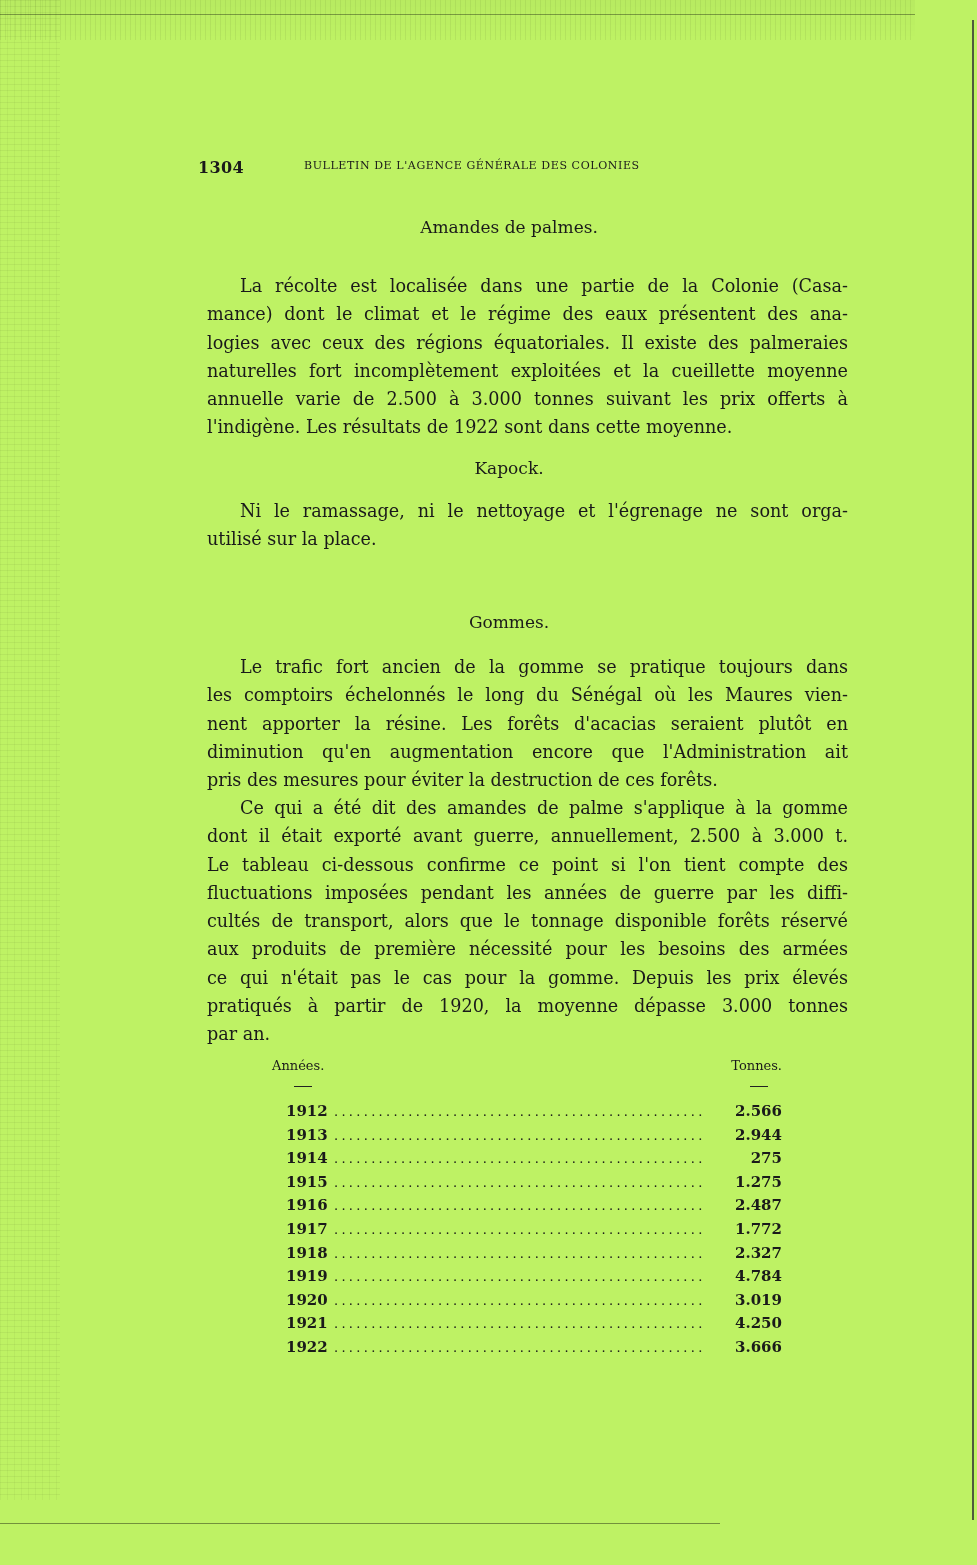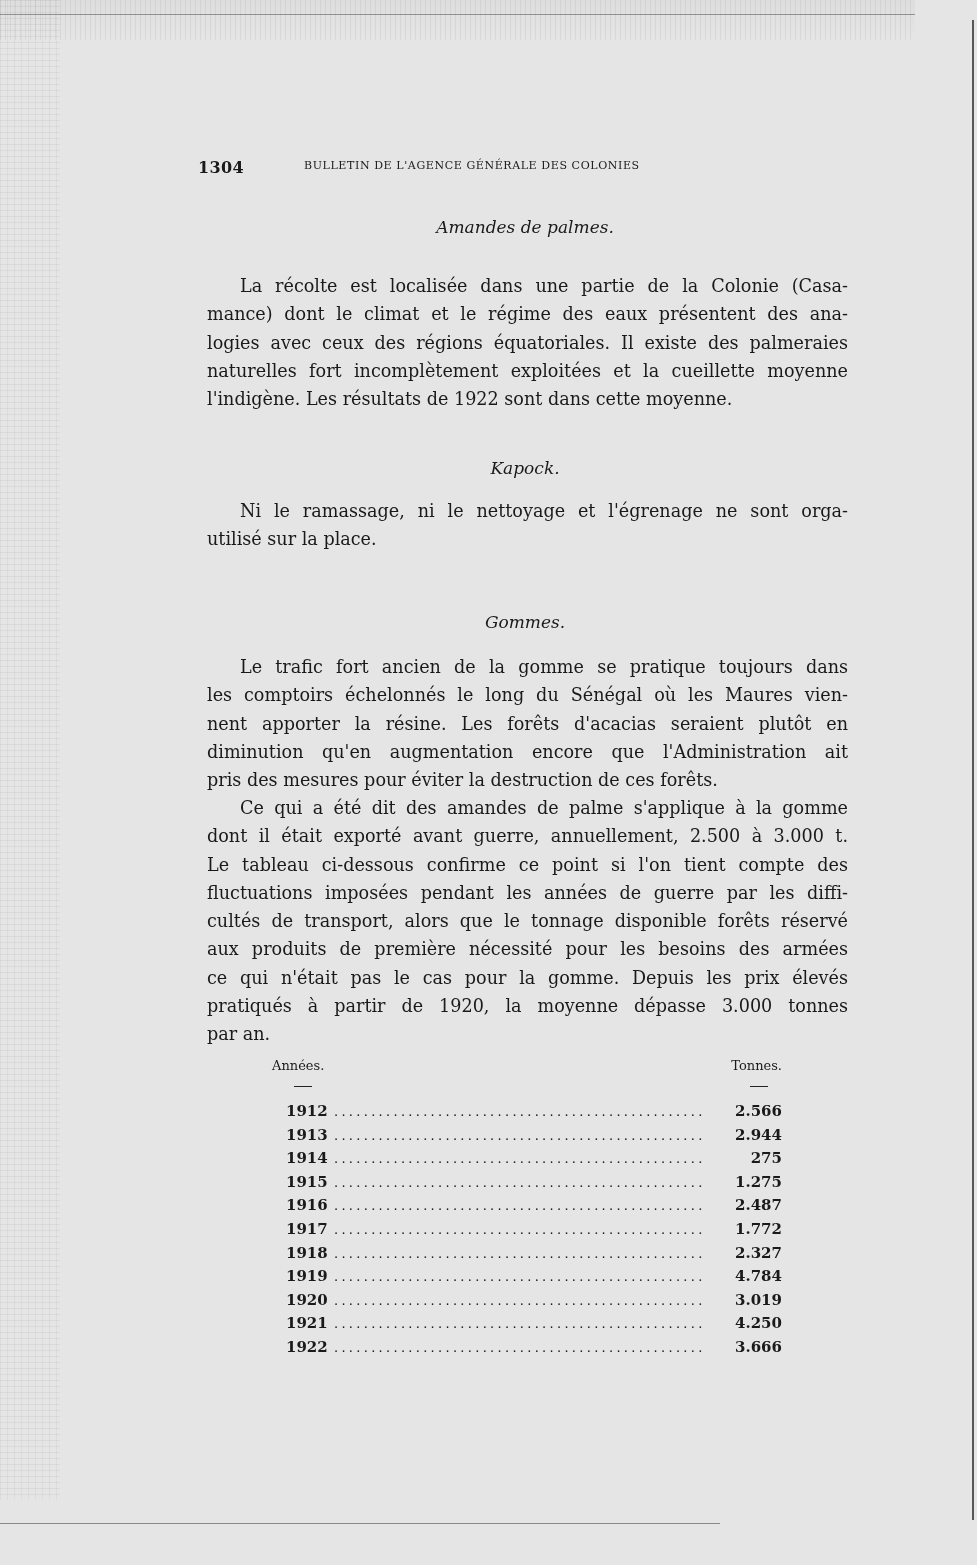--- a/index.html
+++ b/index.html
@@ -2,21 +2,21 @@
 <html><head>
   <meta charset="utf-8">
   <style>
     html, body { margin: 0; padding: 0; }
     body {
       width: 977px; height: 1565px; background: #ffffff; position: relative; overflow: hidden;
       font-family: "DejaVu Serif", "Liberation Serif", serif; color: #1a1a1a;
     }
     .page {
       position: absolute; left: 0; top: 0; width: 977px; height: 1565px;
-      background: #e5e5e5;
+      background: #bef264;
     }
     
     .noise-top {
       position: absolute; left: 0; top: 0; width: 915px; height: 40px;
       background:
         repeating-linear-gradient(90deg, rgba(0,0,0,0.10) 0 1px, transparent 1px 5px),
         linear-gradient(180deg, rgba(0,0,0,0.06), rgba(0,0,0,0));
       opacity: 0.55;
     }
     .noise-top-line {
@@ -36,22 +36,22 @@
     .edge-bottom {
       position: absolute; left: 0; top: 1523px; width: 720px; height: 1px; background: rgba(0,0,0,0.4);
     }
     .running-head {
       position: absolute; top: 158px; left: 198px; width: 540px; height: 20px;
       font-size: 15px; letter-spacing: 0.4px;
     }
     .folio { position: absolute; left: 0; top: 0; font-weight: bold; font-size: 16px; }
     .journal-title { position: absolute; left: 106px; top: 1px; font-size: 11px; letter-spacing: 0.6px; }
     .section-title {
-      position: absolute; left: 200px; width: 650px; text-align: center;
-      font-style: italic; font-size: 17px;
+      position: absolute; left: 184px; width: 650px; text-align: center;
+      font-size: 17px;
     }
     .para {
       position: absolute; left: 207px; width: 641px;
       font-size: 17.6px; line-height: 28.3px; text-align: justify;
       margin: 0;
     }
     .para .line { display: block; text-align: justify; text-align-last: justify; white-space: nowrap; }
     .para .line.last { text-align-last: left; }
     .indent { padding-left: 33px; }
 
@@ -88,20 +88,21 @@
     <span class="folio">1304</span>
     <span class="journal-title">BULLETIN DE L'AGENCE GÉNÉRALE DES COLONIES</span>
   </div>
 
   <div class="section-title" style="top:217px">Amandes de palmes.</div>
   <div class="para" style="top:272px">
     <span class="line indent">La récolte est localisée dans une partie de la Colonie (Casa-</span>
     <span class="line">mance) dont le climat et le régime des eaux présentent des ana-</span>
     <span class="line">logies avec ceux des régions équatoriales. Il existe des palmeraies</span>
     <span class="line">naturelles fort incomplètement exploitées et la cueillette moyenne</span>
+    <span class="line">annuelle varie de 2.500 à 3.000 tonnes suivant les prix offerts à</span>
     <span class="line last">l'indigène. Les résultats de 1922 sont dans cette moyenne.</span>
   </div>
 
   <div class="section-title" style="top:458px">Kapock.</div>
   <div class="para" style="top:497px">
     <span class="line indent">Ni le ramassage, ni le nettoyage et l'égrenage ne sont orga-</span>
     <span class="line last">utilisé sur la place.</span>
   </div>
 
   <div class="section-title" style="top:612px">Gommes.</div>

